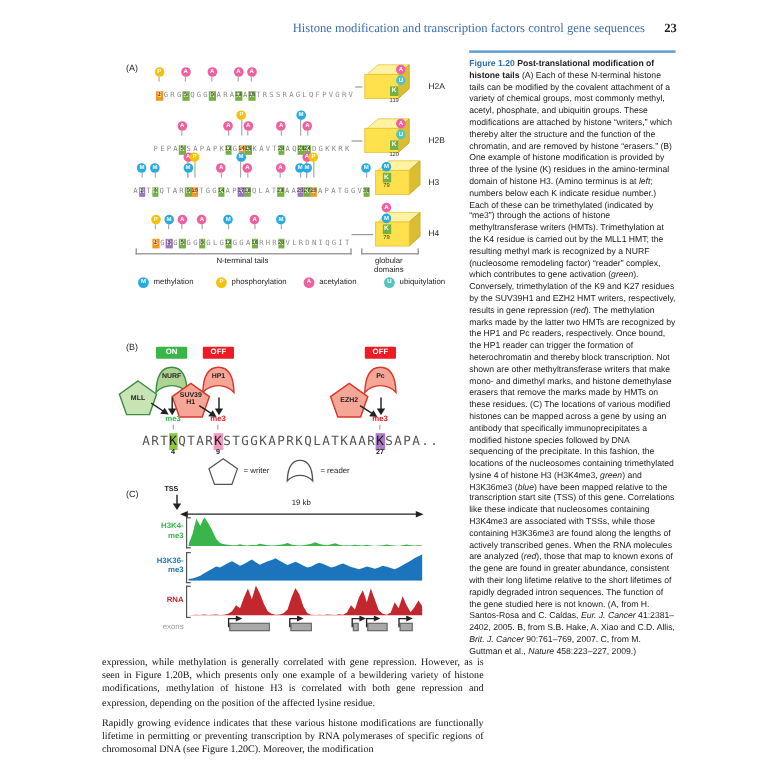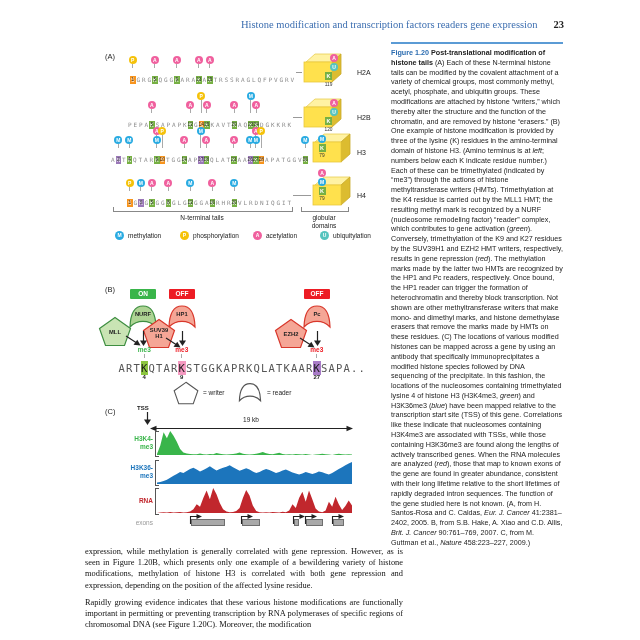--- a/index.html
+++ b/index.html
@@ -71,21 +71,21 @@
   
   #bodyText{position:absolute;left:85px;top:546px;width:318px;font-family:"Liberation Serif",serif;font-size:8.4px;line-height:11.2px;color:#111;text-align:justify;}
   #bodyText p{margin:0 0 6px 0;}
 </style>
 </head>
 <body>
 
 <div class="page">
 
   <div class="header">
-    <span class="htitle">Histone modification and transcription factors readers gene expression</span>
+    <span class="htitle">Histone modification and transcription factors control gene sequences</span>
     <span class="pnum">23</span>
   </div>
 
   <div class="panel" id="panelA">
     <div class="plabel">(A)</div>
     <div class="brak" style="left:28px;top:157px;width:178px;"></div>
     <div class="braklabel" style="left:28px;top:164px;width:178px;">N-terminal tails</div>
     <div class="brak" style="left:216px;top:157px;width:46px;"></div>
     <div class="braklabel" style="left:216px;top:164px;width:46px;">globular domains</div>
   <div class="hrow" style="top: 18px;">
@@ -412,16 +412,16 @@
         </svg></div>
     </div>
 
   <div id="captionCol">
     <div class="caprule"></div>
     <div id="capText"><span class="cap-fig">Figure 1.20</span><span class="cap-b"> Post-translational modification of histone tails</span><span> (A) Each of these N-terminal histone tails can be modified by the covalent attachment of a variety of chemical groups, most commonly methyl, acetyl, phosphate, and ubiquitin groups. These modifications are attached by histone “writers,” which thereby alter the structure and the function of the chromatin, and are removed by histone “erasers.” (B) One example of histone modification is provided by three of the lysine (K) residues in the amino-terminal domain of histone H3. (Amino terminus is at </span><span class="cap-i">left</span><span>; numbers below each K indicate residue number.) Each of these can be trimethylated (indicated by “me3”) through the actions of histone methyltransferase writers (HMTs). Trimethylation at the K4 residue is carried out by the MLL1 HMT; the resulting methyl mark is recognized by a NURF (nucleosome remodeling factor) “reader” complex, which contributes to gene activation (</span><span class="cap-i">green</span><span>). Conversely, trimethylation of the K9 and K27 residues by the SUV39H1 and EZH2 HMT writers, respectively, results in gene repression (</span><span class="cap-i">red</span><span>). The methylation marks made by the latter two HMTs are recognized by the HP1 and Pc readers, respectively. Once bound, the HP1 reader can trigger the formation of heterochromatin and thereby block transcription. Not shown are other methyltransferase writers that make mono- and dimethyl marks, and histone demethylase erasers that remove the marks made by HMTs on these residues. (C) The locations of various modified histones can be mapped across a gene by using an antibody that specifically immunoprecipitates a modified histone species followed by DNA sequencing of the precipitate. In this fashion, the locations of the nucleosomes containing trimethylated lysine 4 of histone H3 (H3K4me3, </span><span class="cap-i">green</span><span>) and H3K36me3 (</span><span class="cap-i">blue</span><span>) have been mapped relative to the transcription start site (TSS) of this gene. Correlations like these indicate that nucleosomes containing H3K4me3 are associated with TSSs, while those containing H3K36me3 are found along the lengths of actively transcribed genes. When the RNA molecules are analyzed (</span><span class="cap-i">red</span><span>), those that map to known exons of the gene are found in greater abundance, consistent with their long lifetime relative to the short lifetimes of rapidly degraded intron sequences. The function of the gene studied here is not known. (A, from H. Santos-Rosa and C. Caldas, </span><span class="cap-i">Eur. J. Cancer</span><span> 41:2381–2402, 2005. B, from S.B. Hake, A. Xiao and C.D. Allis, </span><span class="cap-i">Brit. J. Cancer</span><span> 90:761–769, 2007. C, from M. Guttman et al., </span><span class="cap-i">Nature</span><span> 458:223–227, 2009.)</span></div>
   </div>
 
   <div id="bodyText">
     <p>expression, while methylation is generally correlated with gene repression. However, as is seen in Figure 1.20B, which presents only one example of a bewildering variety of histone modifications, methylation of histone H3 is correlated with both gene repression and expression, depending on the position of the affected lysine residue.</p>
-    <p>Rapidly growing evidence indicates that these various histone modifications are functionally important in permitting or preventing transcription by RNA polymerases of specific regions of chromosomal DNA (see Figure 1.20C). Moreover, the modification</p>
+    <p>Rapidly growing evidence indicates that these various histone modifications are functionally lifetime in permitting or preventing transcription by RNA polymerases of specific regions of chromosomal DNA (see Figure 1.20C). Moreover, the modification</p>
   </div>
 
 </div>
 
 </body></html>

